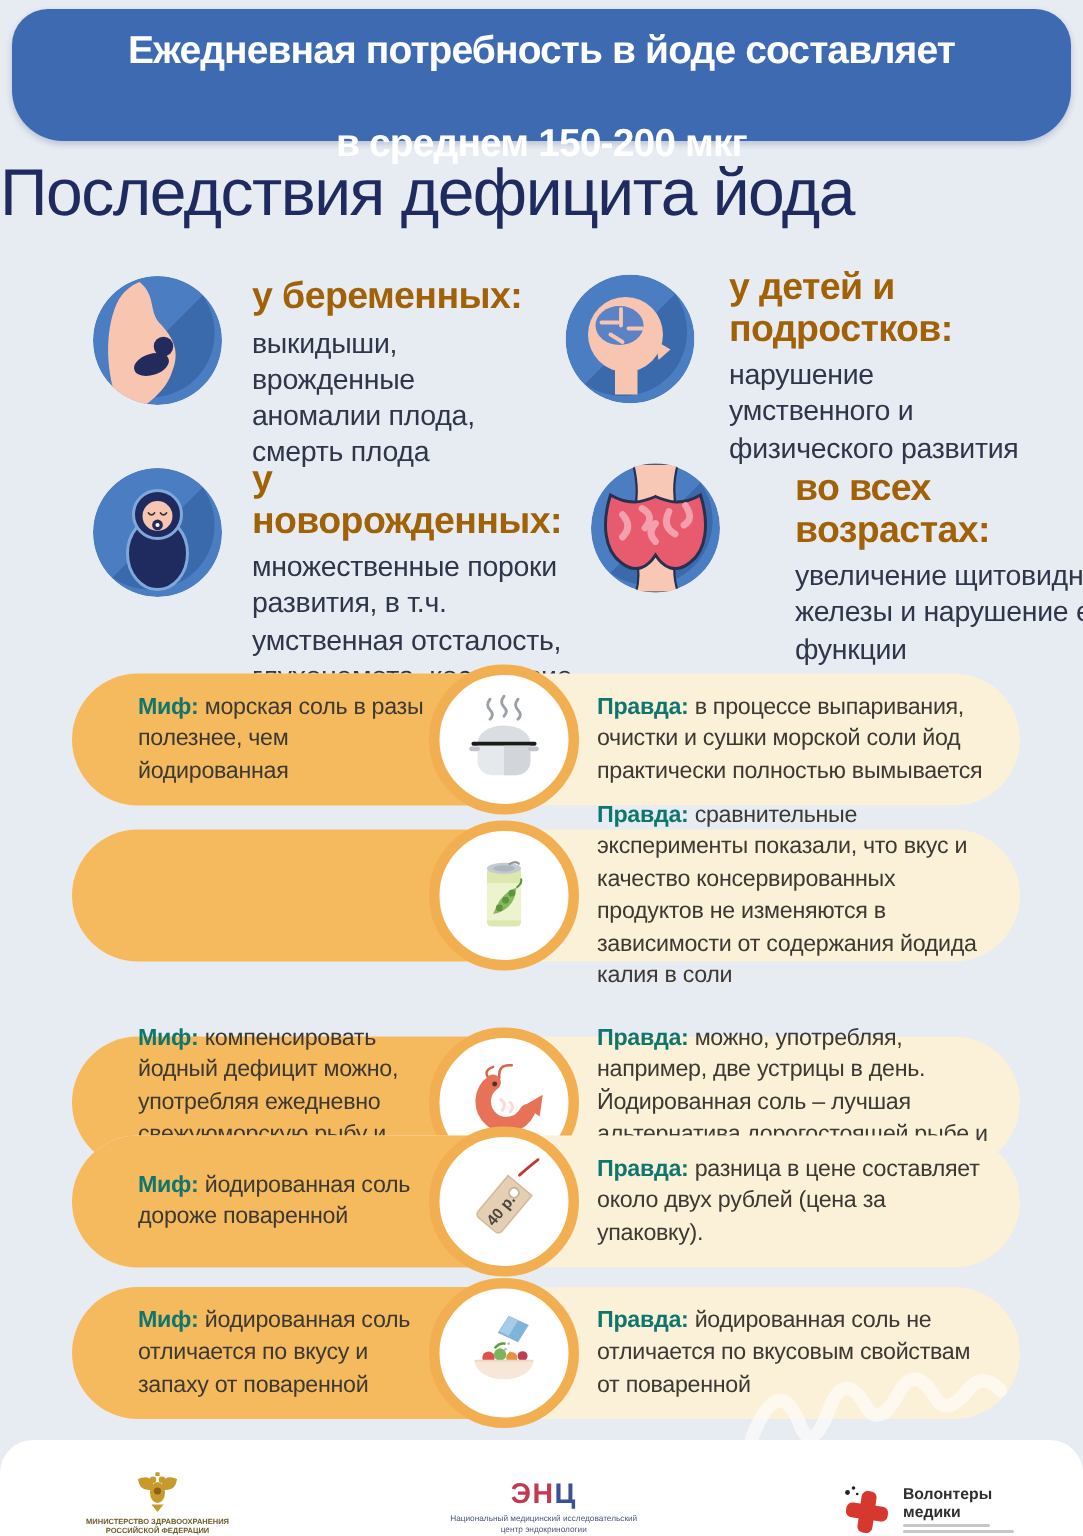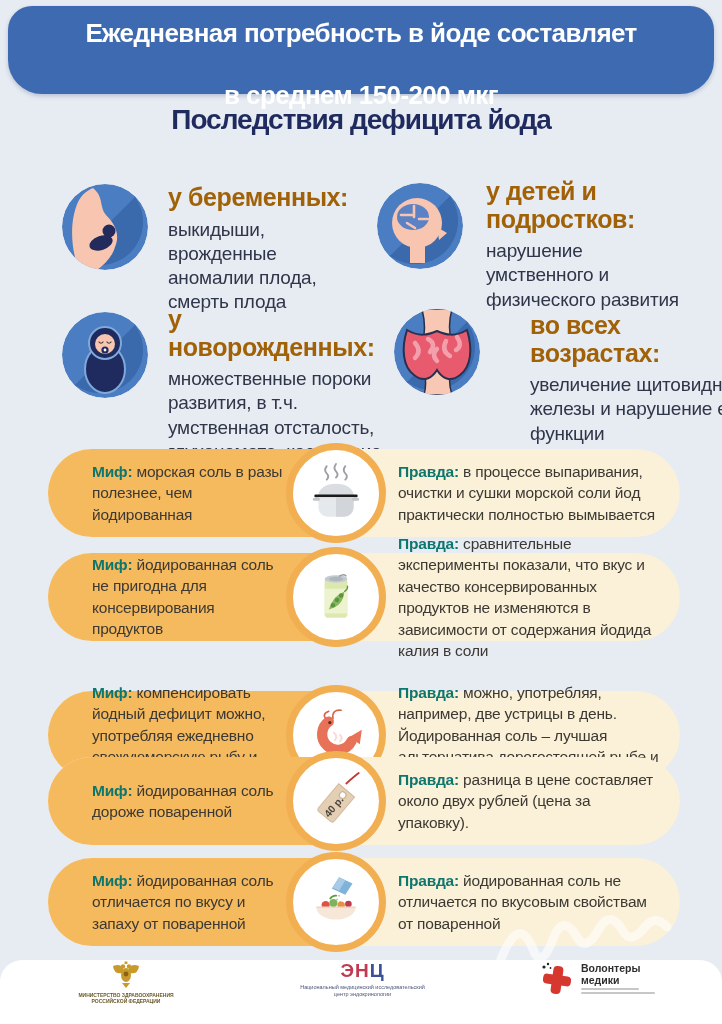--- a/index.html
+++ b/index.html
@@ -3,42 +3,42 @@
 <meta charset="utf-8">
 <style>
   html,body{margin:0;padding:0;}
   body{font-family:"Liberation Sans","DejaVu Sans",sans-serif;}
   .page{position:relative;width:722px;height:1024px;background:#E7EBF2;overflow:hidden;}
   
   .banner{position:absolute;left:8px;top:6px;right:8px;height:88px;background:#3D6AB0;
     border-radius:24px 24px 34px 34px;display:flex;flex-direction:column;align-items:center;
     justify-content:center;box-shadow:0 2px 4px rgba(40,70,120,.25);}
   .banner div{color:#FFFFFF;font-weight:800;font-size:26px;letter-spacing:-0.6px;line-height:1.32;text-align:center;margin-top:28px;}
-  .page-title{position:absolute;left:0;top:104px;width:100%;text-align:center;color:#1F2A5E;
-    font-size:28px;font-weight:700;letter-spacing:-1px;}
+  .page-title{position:absolute;left:0;top:104px;width:100%;color:#1F2A5E;
+    font-size:44px;font-weight:400;letter-spacing:-1px;}
   
   .circle-icon{position:absolute;width:86px;height:86px;border-radius:50%;overflow:hidden;}
   .cons-text{position:absolute;}
   .cons-text h3{margin:0 0 6px 0;color:#a16207;font-size:25px;font-weight:800;letter-spacing:-0.4px;line-height:1.1;}
   .cons-text p{margin:0;color:#30364A;font-size:19px;line-height:1.28;letter-spacing:-0.2px;}
   
   .row{position:absolute;left:48px;width:632px;height:88px;}
   .pill-cream{position:absolute;inset:0;background:#FBF0D8;border-radius:44px;}
   .pill-orange{position:absolute;left:0;top:0;bottom:0;width:308px;background:#F5B95E;border-radius:44px;}
   .row-circle{position:absolute;left:238px;top:-6px;width:86px;height:86px;background:#FFFFFF;
     border:7px solid #F2AF52;border-radius:50%;display:flex;align-items:center;justify-content:center;}
   .row-text{position:absolute;top:50%;transform:translateY(-50%);font-size:15.5px;line-height:1.38;
     letter-spacing:-0.2px;color:#3C3933;}
   .row-text b{font-weight:800;color:#0f766e;}
   .row-text.left{left:44px;width:196px;}
   .row-text.right{left:350px;width:266px;}
   
   .footer{position:absolute;left:0;right:0;bottom:0;height:64px;background:#FFFFFF;
-    border-radius:22px 22px 0 0;display:flex;align-items:flex-start;justify-content:space-between;
-    padding:0 67px;box-sizing:border-box;z-index:3;}
+    border-radius:22px 22px 0 0;display:flex;align-items:flex-end;justify-content:space-between;
+    padding:0 46px;box-sizing:border-box;z-index:3;}
   .logo{display:flex;flex-direction:column;align-items:center;text-align:center;}
   .logo .cap{font-size:5px;font-weight:700;line-height:1.25;text-transform:uppercase;color:#6B5B2A;margin-top:2px;}
   .logo .cap.blue{color:#4A5578;text-transform:none;font-weight:400;font-size:5.5px;}
   .enc-name{font-size:19px;font-weight:800;letter-spacing:1px;}
   .enc-name .r{color:#C23A50;} .enc-name .b{color:#3B4F9B;}
   .vol{display:flex;align-items:center;gap:7px;}
   .vol-name{font-size:10.5px;font-weight:800;color:#2E2E2E;line-height:1.15;text-align:left;width:70px;}
   .fineline{height:2px;background:#C7C7C7;border-radius:1px;margin-top:2px;}
   .rae-name{font-size:14px;font-weight:800;font-style:italic;color:#3D4E9E;letter-spacing:1px;}
   .rae-cap1{font-size:4.5px;color:#777;margin-top:2px;}
@@ -138,24 +138,20 @@
     </div>
     <div class="row-text right">
       <b>Правда:</b>
       <span>в процессе выпаривания, очистки и сушки морской соли йод практически полностью вымывается</span>
     </div>
   </div>
 
   <div class="row" style="top:553px;">
     <div class="pill-cream"></div>
     <div class="pill-orange"></div>
-    <div class="row-text left">
-      <b>Миф:</b>
-      <span>йодированная соль не пригодна для консервирования продуктов</span>
-    </div>
     <div class="row-circle">
       <svg width="62" height="62" viewBox="0 0 60 60">
         <rect x="19" y="12" width="22" height="38" rx="3" fill="#DCE8B0"></rect>
         <ellipse cx="30" cy="12.5" rx="11" ry="3.6" fill="#C3CAD0"></ellipse>
         <ellipse cx="30" cy="12.5" rx="7" ry="2" fill="#AEB6BD"></ellipse>
         <path d="M33 10 q5 -3 7 0" stroke="#8F979E" stroke-width="1.4" fill="none"></path>
         <rect x="19" y="22" width="22" height="24" fill="#EDF3CF"></rect>
         <path d="M23 42 q5 -14 15 -17 q-1 14 -15 17 z" fill="#86B95C"></path>
         <circle cx="27" cy="38" r="2.2" fill="#5D9440"></circle>
         <circle cx="31" cy="33" r="2.2" fill="#5D9440"></circle>

